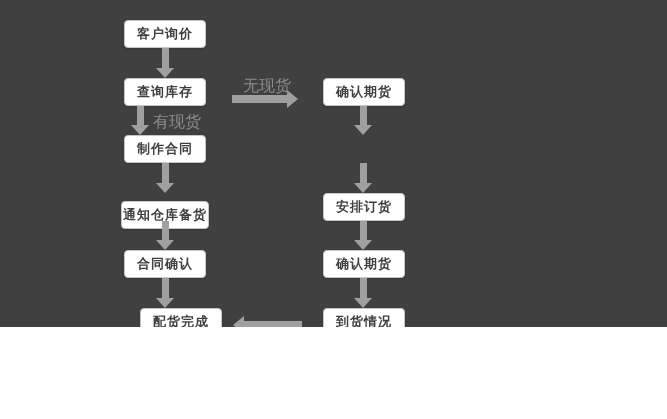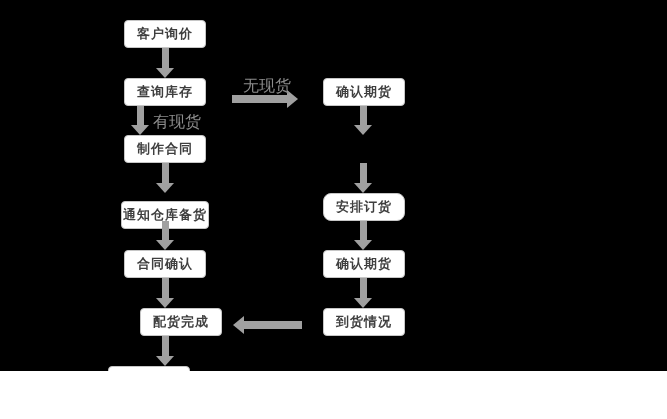--- a/index.html
+++ b/index.html
@@ -1,19 +1,19 @@
 <!DOCTYPE html>
 <html><head>
 <meta charset="utf-8">
 <style>
   html,body{margin:0;padding:0;background:#ffffff;}
   .canvas{
     position:relative;
-    width:667px;height:371px;
-    background:#000000;
+    width:667px;height:327px;
+    background:#404040;
     font-family:"Liberation Sans","DejaVu Sans",sans-serif;
     overflow:hidden;
   }
   .node{
     position:absolute;
     width:82px;height:28px;
     background:#ffffff;
     border:1px solid #c6c6c6;
     border-radius:4px;
     box-shadow:0 1px 2px rgba(0,0,0,0.18);
@@ -67,21 +67,21 @@
 
   <div class="node" style="left:124px;top:20px;">客户询价</div>
   <div class="node" style="left:124px;top:135px;">制作合同</div>
   <div class="node" style="left:124px;top:78px;">查询库存</div>
   <div class="node wide" style="left:121px;top:201px;">通知仓库备货</div>
   <div class="node" style="left:124px;top:250px;">合同确认</div>
   <div class="node" style="left:124px;top:308px;margin-left:16px;">配货完成</div>
   <div class="node ship" style="left:108px;top:366px;">发 货</div>
 
   <div class="node" style="left:323px;top:78px;">确认期货</div>
-  <div class="node" style="left:323px;top:193px;border-radius:8px;">安排订货</div>
+  <div class="node" style="left:323px;top:193px;">安排订货</div>
   <div class="node" style="left:323px;top:250px;">确认期货</div>
   <div class="node" style="left:323px;top:308px;">到货情况</div>
 
   <div class="varrow" style="left:156px;top:48px;height:30px;">
       <div class="shaft"></div>
       <div class="head"></div>
     </div>
   <div class="varrow" style="left:131px;top:106px;height:29px;">
       <div class="shaft"></div>
       <div class="head"></div>

